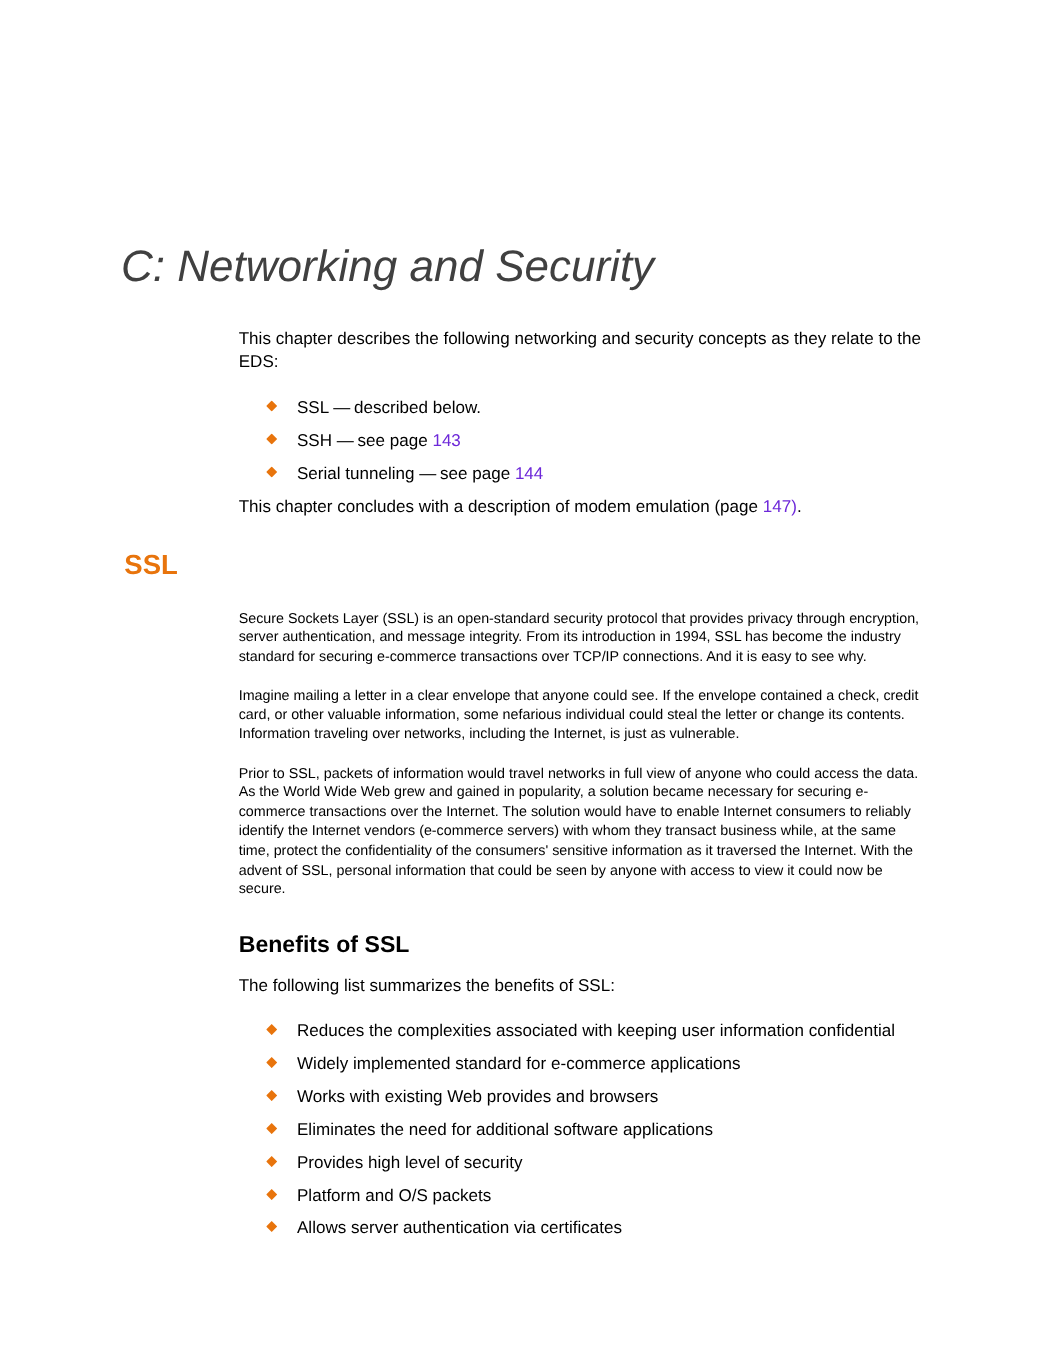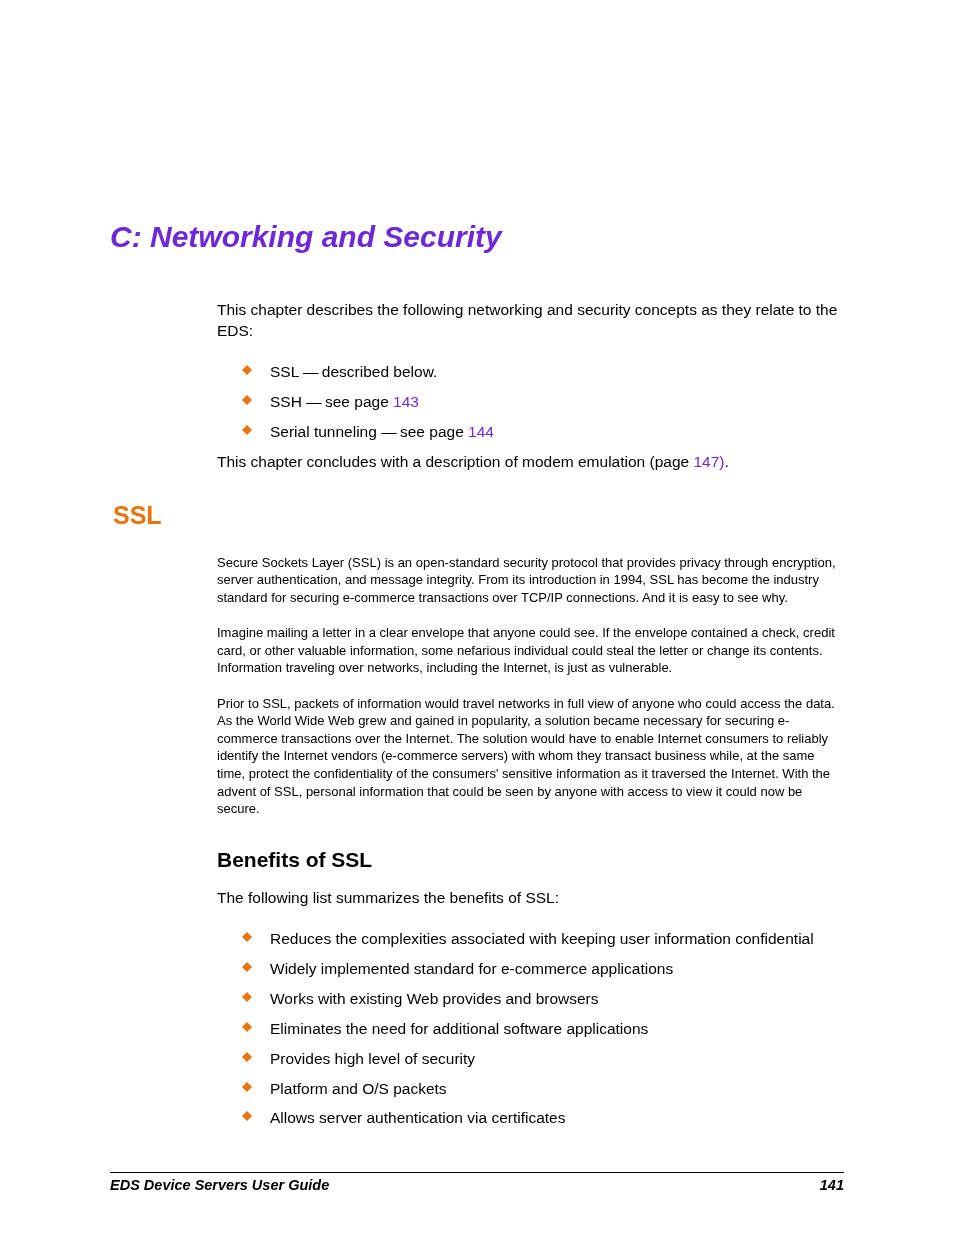--- a/index.html
+++ b/index.html
@@ -1,20 +1,20 @@
 <!DOCTYPE html>
 <html><head>
 <meta charset="utf-8">
 <style>
   * { box-sizing: border-box; margin: 0; padding: 0; }
   html, body { width: 954px; height: 1235px; background: #fff; font-family: Arial, Helvetica, sans-serif; color: #000; }
   .page { position: relative; width: 954px; height: 1235px; padding: 0 110px 0 110px; }
-  .chapter-title { color: #6d28d9; font-style: italic; font-weight: bold; font-size: 30px; padding-top: 220px; padding-bottom: 34px; }
+  .chapter-title { color: #404040; font-style: italic; font-weight: normal; font-size: 40px; padding-top: 220px; padding-bottom: 34px; }
   .body-block { margin-left: 107px; font-size: 15.5px; line-height: 1.35; }
-  .intro-para { margin-bottom: 14px; margin-top: 12px; }
+  .intro-para { margin-bottom: 14px; }
   .bullet-list { list-style: none; padding-left: 25px; margin-top: 20px; }
   .bullet-list li { position: relative; padding-left: 28px; margin-bottom: 9px; font-size: 15.5px; line-height: 1.35; }
   .bullet-list li .diamond { position: absolute; left: 0; top: 3px; width: 10px; height: 10px; }
   .diamond svg { display: block; }
   .concludes { margin-top: 8px; margin-bottom: 28px; }
   .section-heading { color: #E8740C; font-weight: bold; font-size: 25px; margin-left: 3px; margin-bottom: 24px; }
   .ssl-para { margin-bottom: 18px; font-size: 13px; line-height: 1.35; }
   .subsection-heading { font-weight: bold; font-size: 21px; margin-top: 28px; margin-bottom: 14px; }
   .link { color: #6d28d9; }
   .emdash { letter-spacing: -1px; }
@@ -127,21 +127,14 @@
         <span class="diamond">
             <svg width="10" height="10" viewBox="0 0 10 10">
               <polygon points="5,0 10,5 5,10 0,5" fill="#E8740C"></polygon>
             </svg>
           </span>
         <span>Allows server authentication via certificates</span>
       </li>
     </ul>
   </div>
 
-  <div class="footer">
-    <hr class="footer-line">
-    <div class="footer-row">
-      <span>EDS Device Servers User Guide</span>
-      <span>141</span>
-    </div>
-  </div>
 
 </div>
 
 </body></html>

